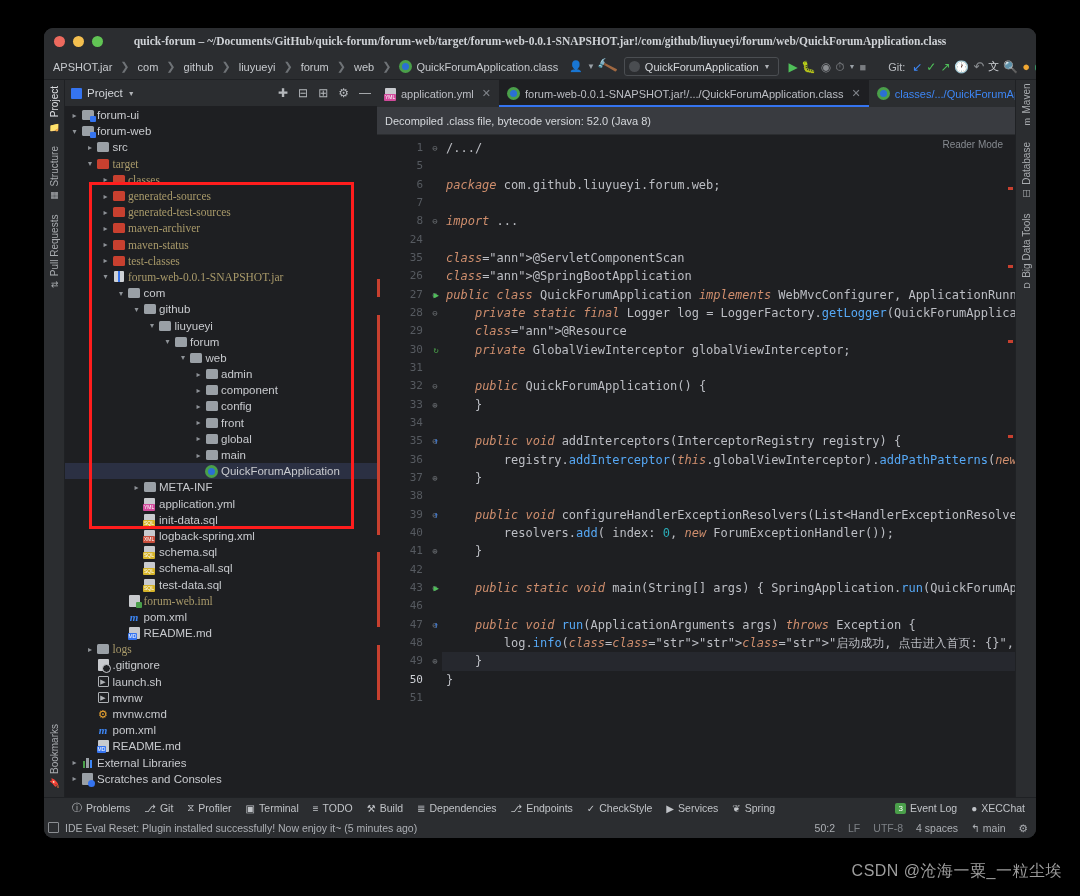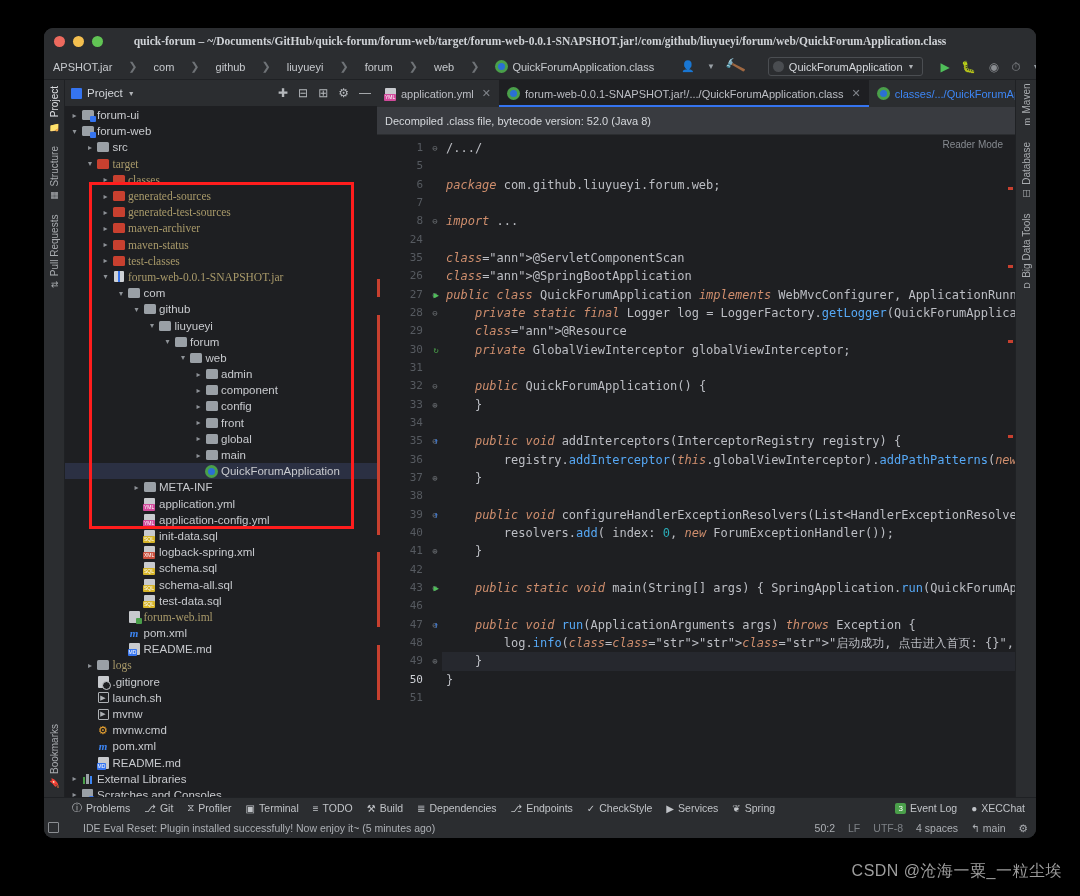--- a/index.html
+++ b/index.html
@@ -36,21 +36,21 @@
     position: absolute; left: 0; right: 0; text-align: center;
     font-size: 11.5px; color: #cfd2d6; font-weight: bold;
     white-space: nowrap; pointer-events: none; font-family: Liberation Serif, serif;
   }
 
   
   .toolbar {
     height: 26px; background: #2b2d30;
     display: flex; align-items: center;
     font-size: 11px; color: #c6c9cd;
-    padding: 0 6px; gap: 12px; flex: 0 0 auto;
+    padding: 0 6px; gap: 4px; flex: 0 0 auto;
     border-bottom: 1px solid #1f2124;
   }
   .crumb { display: flex; align-items: center; gap: 4px; padding: 0 3px; white-space: nowrap; }
   .crumb-sep { color: #6f7377; font-size: 11px; padding: 0 1px; }
   .tb-sep { width: 1px; height: 15px; background: #4a4d51; margin: 0 7px; }
   .tb-ico { display: inline-flex; align-items: center; justify-content: center;
             width: 17px; height: 17px; font-size: 11px; color: #c0c3c7; }
   .runcfg {
     display: flex; align-items: center; gap: 5px;
     border: 1px solid #4b4e52; border-radius: 3px;
@@ -219,21 +219,21 @@
   .twbtn .bic { font-size: 10px; display:inline-flex; align-items:center; }
   .badge { background: #4a9f4a; color: #fff; border-radius: 2px; font-size: 8px;
            padding: 0px 3px; line-height: 11px; display:inline-block; }
   .tw-right { margin-left: auto; display: flex; align-items: center; }
 
   
   .statusbar {
     height: 20px; background: #2b2d30; display: flex; align-items: center;
     padding: 0 8px 0 4px; font-size: 10.5px; color: #acafb4; flex: 0 0 auto;
   }
-  .sb-left { display: flex; align-items: flex-start; gap: 24px; }
+  .sb-left { display: flex; align-items: flex-start; gap: 6px; }
   .sb-icon { width: 11px; height: 11px; border: 1px solid #8b8e92; border-radius: 1px; display:inline-block; }
   .sb-right { margin-left: auto; display: flex; align-items: center; gap: 13px; }
   .sb-right .dim { color: #7d8186; }
 
   
   .watermark {
     position: absolute; right: 18px; bottom: 14px;
     font-size: 16px; color: #9d9d9d; letter-spacing: .5px;
     font-family: "Liberation Sans", sans-serif;
   }
@@ -534,28 +534,20 @@
               </span>
               <span class="lbl white">META-INF</span>
             </div>
             <div class="row">
               <span style="display:inline-block;width:64px;flex:0 0 64px"></span>
               <span class="arrow none"></span>
               <span class="ic">
                 <span class="fileic yml"></span>
               </span>
               <span class="lbl white">application.yml</span>
-            </div>
-            <div class="row">
-              <span style="display:inline-block;width:64px;flex:0 0 64px"></span>
-              <span class="arrow none"></span>
-              <span class="ic">
-                <span class="fileic yml"></span>
-              </span>
-              <span class="lbl white">application-config.yml</span>
             </div>
             <div class="row">
               <span style="display:inline-block;width:64px;flex:0 0 64px"></span>
               <span class="arrow none"></span>
               <span class="ic">
                 <span class="fileic sql"></span>
               </span>
               <span class="lbl white">init-data.sql</span>
             </div>
             <div class="row">

